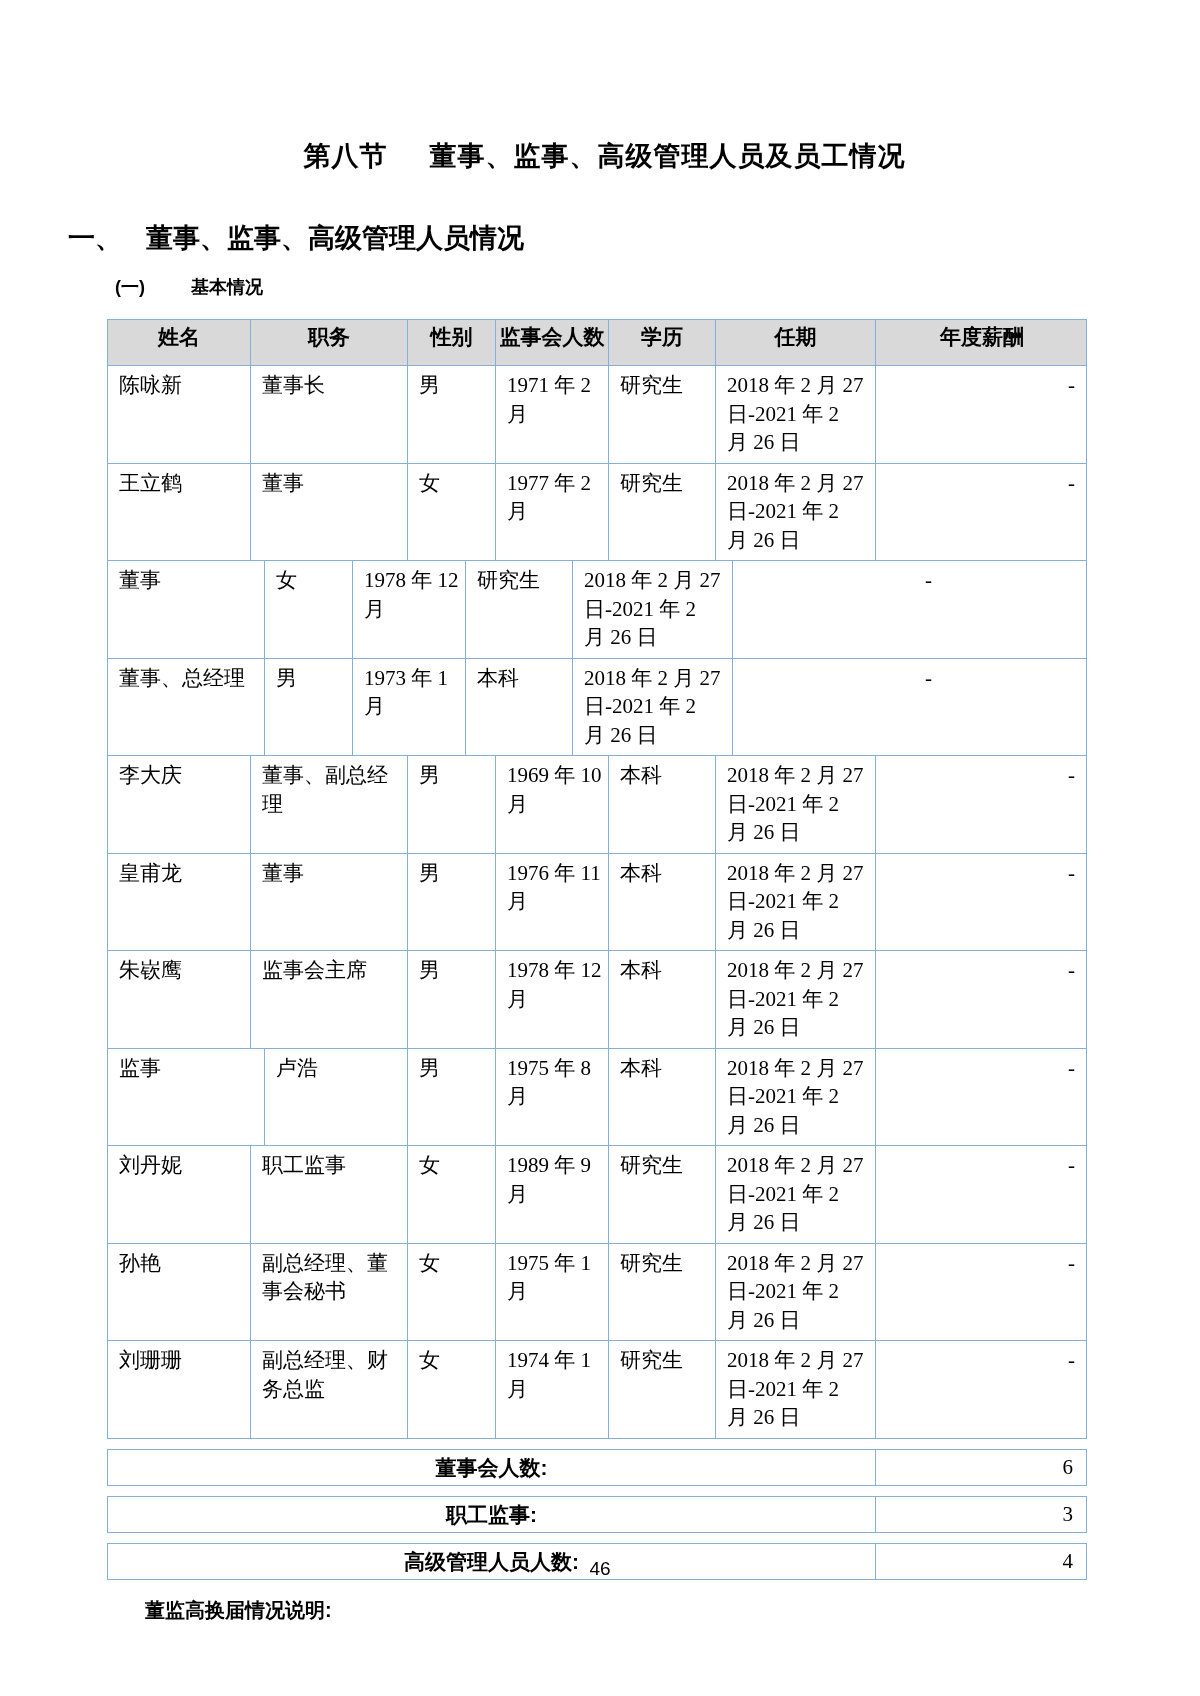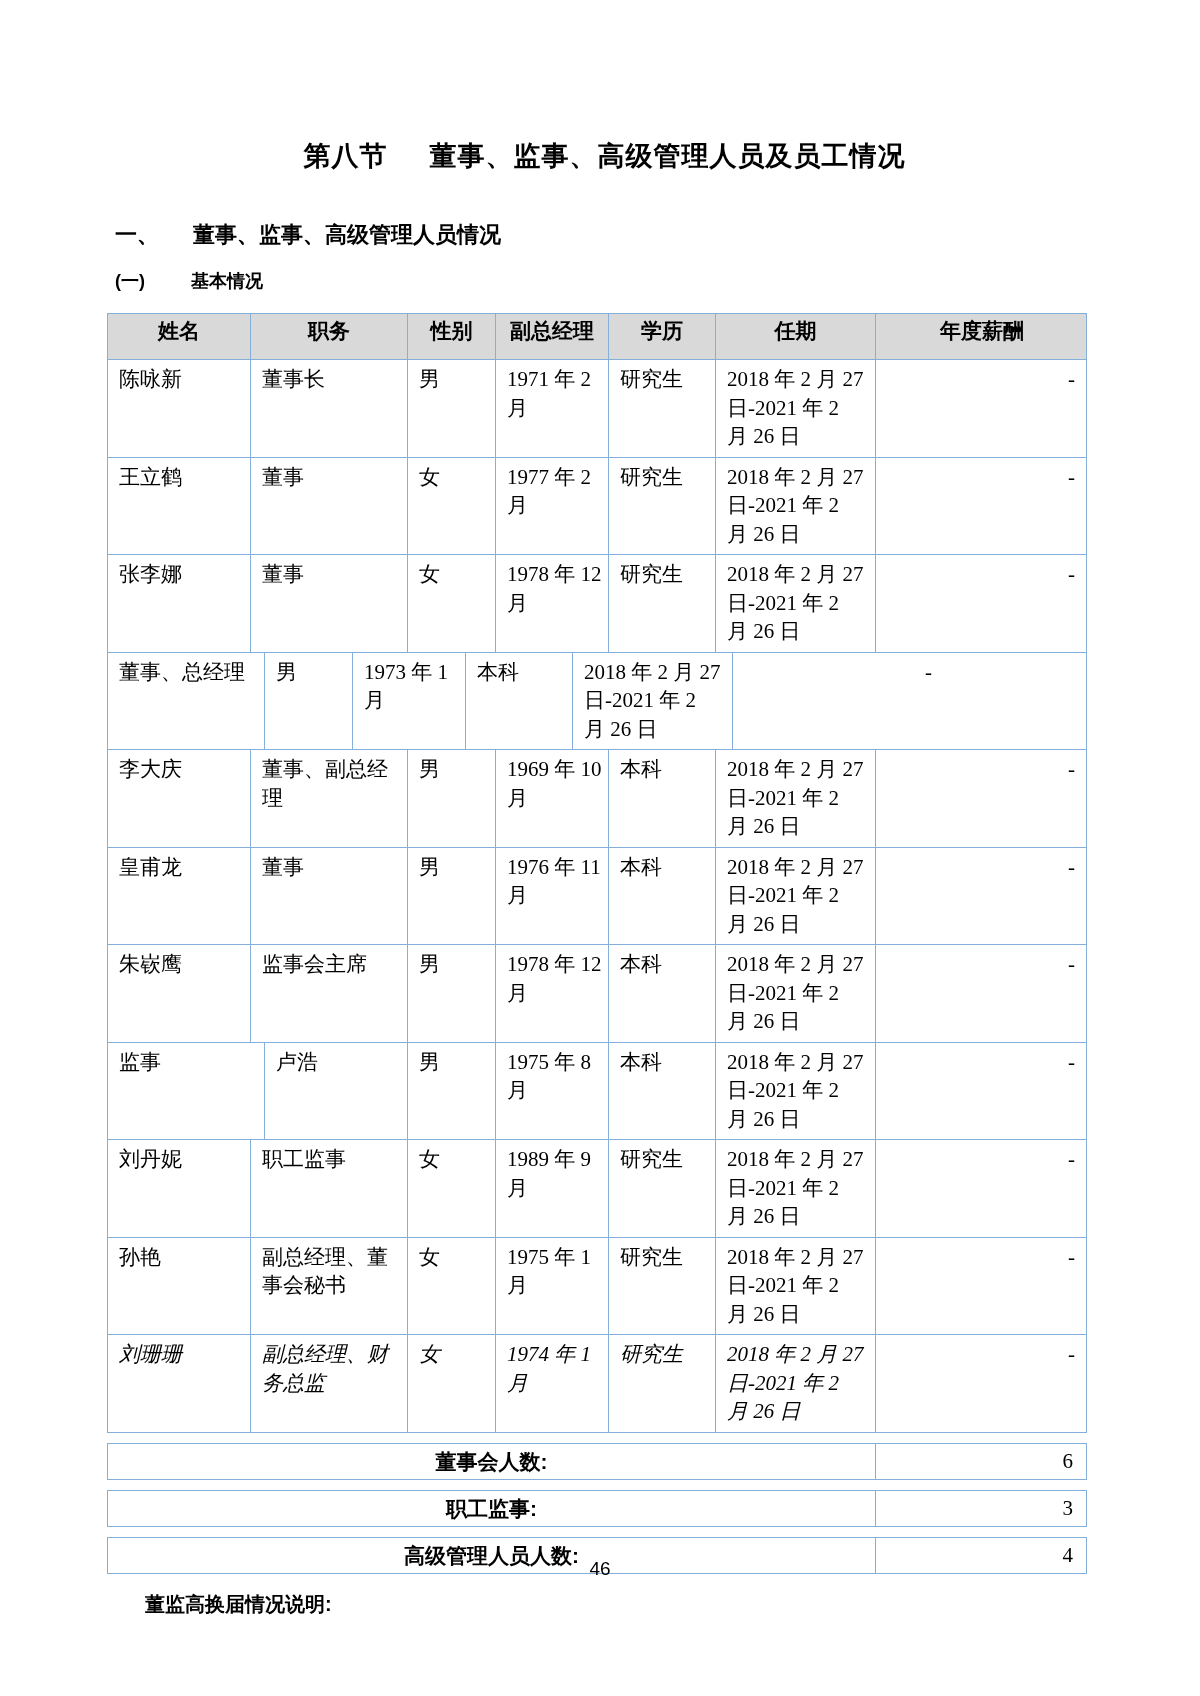--- a/index.html
+++ b/index.html
@@ -22,24 +22,24 @@
     padding-top:138px;
     text-align:center;
     font-family:Liberation Serif, serif;
     font-weight:bold;
     font-size:27px;
     letter-spacing:1px;
     padding-left:9px;
   }
   .doc-title .t-prefix{margin-right:42px;}
   .section-heading{
-    margin:46px 0 0 115px;
-    font-family:"Liberation Sans","DejaVu Sans",sans-serif;
-    font-weight:bold;
-    font-size:22px;
+    margin:46px 0 0 68px;
+    font-family:"Liberation Sans","DejaVu Sans",sans-serif;
+    font-weight:bold;
+    font-size:27px;
   }
   .section-heading .sec-no{display:inline-block;width:78px;}
   .subsection-heading{
     margin:19px 0 0 115px;
     font-family:"Liberation Sans","DejaVu Sans",sans-serif;
     font-weight:bold;
     font-size:18px;
   }
   .subsection-heading .sub-no{display:inline-block;width:76px;}
   
@@ -59,21 +59,21 @@
     font-weight:bold;
     overflow:hidden;
   }
   .h-cell:last-child{border-right:none;}
   .t-body{
     border:1px solid var(--border-blue);
     border-top:none;
     box-sizing:border-box;
   }
   .t-row{display:flex;border-bottom:1px solid var(--border-blue);}
-  .t-row:last-child{border-bottom:none;font-style:italic;}
+  .t-row:last-child{border-bottom:none;}
   .t-cell{
     box-sizing:border-box;
     border-right:1px solid var(--border-blue);
     padding:5px 6px 6px 11px;
     line-height:28.5px;
     white-space:pre;
     overflow:hidden;
   }
   .t-cell:last-child{border-right:none;}
   .c0{flex:0 0 143px;width:143px;}
@@ -131,21 +131,21 @@
 
   <div class="subsection-heading">
     <span class="sub-no">(一)</span><span>基本情况</span>
   </div>
 
   <div class="tbl">
     <div class="t-head" id="thead">
         <div class="h-cell c0">姓名</div>
         <div class="h-cell c1">职务</div>
         <div class="h-cell c2">性别</div>
-        <div class="h-cell c3">副总经理</div>
+        <div class="h-cell c3">监事会人数</div>
         <div class="h-cell c4">学历</div>
         <div class="h-cell c5">任期</div>
         <div class="h-cell c6">年度薪酬</div>
       </div>
     <div class="t-body" id="tbody">
         <div class="t-row">
           <div class="t-cell c0">陈咏新</div>
           <div class="t-cell c1">董事长</div>
           <div class="t-cell c2">男</div>
           <div class="t-cell c3">1971 年 2
@@ -162,21 +162,20 @@
           <div class="t-cell c2">女</div>
           <div class="t-cell c3">1977 年 2
 月</div>
           <div class="t-cell c4">研究生</div>
           <div class="t-cell c5">2018 年 2 月 27
 日-2021 年 2
 月 26 日</div>
           <div class="t-cell c6 cell-right">-</div>
         </div>
         <div class="t-row">
-          <div class="t-cell c0">张李娜</div>
           <div class="t-cell c1">董事</div>
           <div class="t-cell c2">女</div>
           <div class="t-cell c3">1978 年 12
 月</div>
           <div class="t-cell c4">研究生</div>
           <div class="t-cell c5">2018 年 2 月 27
 日-2021 年 2
 月 26 日</div>
           <div class="t-cell c6 cell-right">-</div>
         </div>

